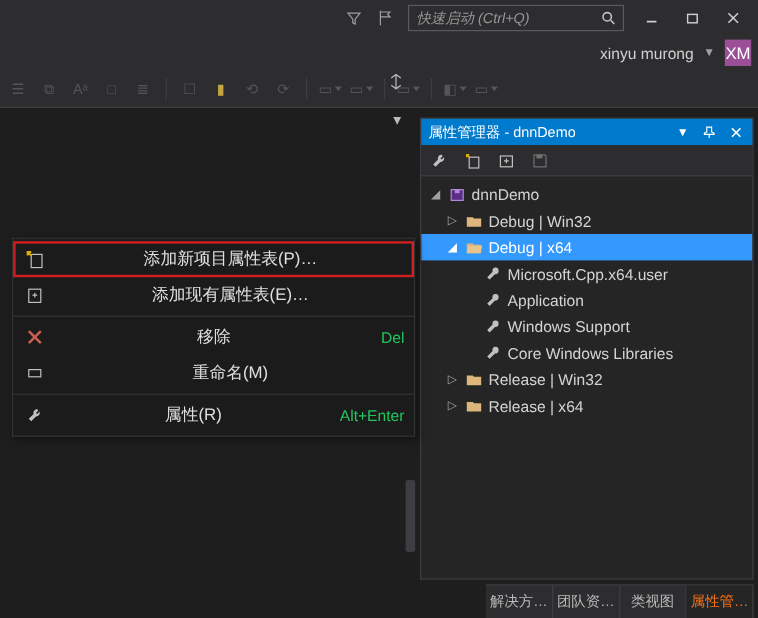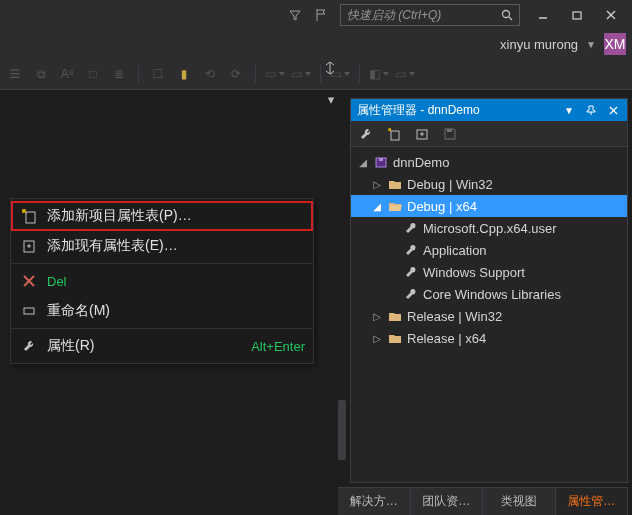--- a/index.html
+++ b/index.html
@@ -39,26 +39,26 @@
 
   .tree { flex: 1; overflow: auto; padding: 4px 0; }
   .tree-row { display: flex; align-items: center; height: 22px; padding-left: 6px; gap: 2px; white-space: nowrap; color: #d4d4d4; }
   .tree-row .exp { width: 12px; text-align: center; font-size: 10px; color: #a0a0a0; }
   .tree-row .ic { width: 16px; height: 16px; display:flex; align-items:center; justify-content:center; margin: 0 2px; }
   .tree-row.sel { background: #3399ff; color: #fff; }
   .tree-row.sel .exp { color: #fff; }
   .ind1 { padding-left: 20px; } .ind2 { padding-left: 36px; }
 
   
-  .bottomtabs { position: absolute; bottom: 0; right: 4px; width: 290px; height: 28px; background: #2d2d30; display: flex; align-items: stretch; border-top: 1px solid #3e3e42; }
+  .bottomtabs { position: absolute; bottom: 0; right: 4px; width: 223px; height: 28px; background: #2d2d30; display: flex; align-items: stretch; border-top: 1px solid #3e3e42; }
   .bottomtabs .btab { flex: 1; display: flex; align-items: center; justify-content: center; font-size: 12px; color: #b8b8b8; border-right: 1px solid #3e3e42; }
   .bottomtabs .btab.active { color: #f97316; background: #252526; }
 
   
-  .ctxmenu { position: absolute; top: 198px; left: 10px; width: 304px; background: #1b1b1c; border: 1px solid #333337; box-shadow: 2px 2px 6px rgba(0,0,0,0.5); padding: 2px 0; }
+  .ctxmenu { position: absolute; top: 198px; left: 10px; width: 336px; background: #1b1b1c; border: 1px solid #333337; box-shadow: 2px 2px 6px rgba(0,0,0,0.5); padding: 2px 0; text-align: center; }
   .ctxmenu .mi { display: flex; align-items: center; height: 30px; padding: 0 8px; gap: 8px; color: #e0e0e0; }
   .ctxmenu .mi .mic { width: 20px; height: 20px; display:flex; align-items:center; justify-content:center; color:#c0c0c0; }
   .ctxmenu .mi .mlabel { flex: 1; font-size: 14px; }
   .ctxmenu .mi .mshort { color: #22c55e; font-size: 13px; }
   .ctxmenu .msep { height: 1px; background: #333337; margin: 2px 0; }
   .ctxmenu .mi.hl { outline: 2px solid #d02020; outline-offset: -2px; }
 
   
   svg { display: block; }
 
@@ -308,20 +308,21 @@
     <span class="mlabel">添加现有属性表(E)…</span>
   </div>
   <div class="msep"></div>
   <div class="mi">
     <span class="mic">
         <svg width="14" height="14">
           <line x1="2" y1="2" x2="12" y2="12" stroke="#d06050" stroke-width="2"></line>
           <line x1="12" y1="2" x2="2" y2="12" stroke="#d06050" stroke-width="2"></line>
         </svg>
       </span>
+    <span class="mlabel">移除</span>
     <span class="mshort">Del</span>
   </div>
   <div class="mi">
     <span class="mic">
         <svg width="14" height="14">
           <rect x="2" y="4" width="10" height="6" fill="none" stroke="#c0c0c0"></rect>
         </svg>
       </span>
     <span class="mlabel">重命名(M)</span>
   </div>

